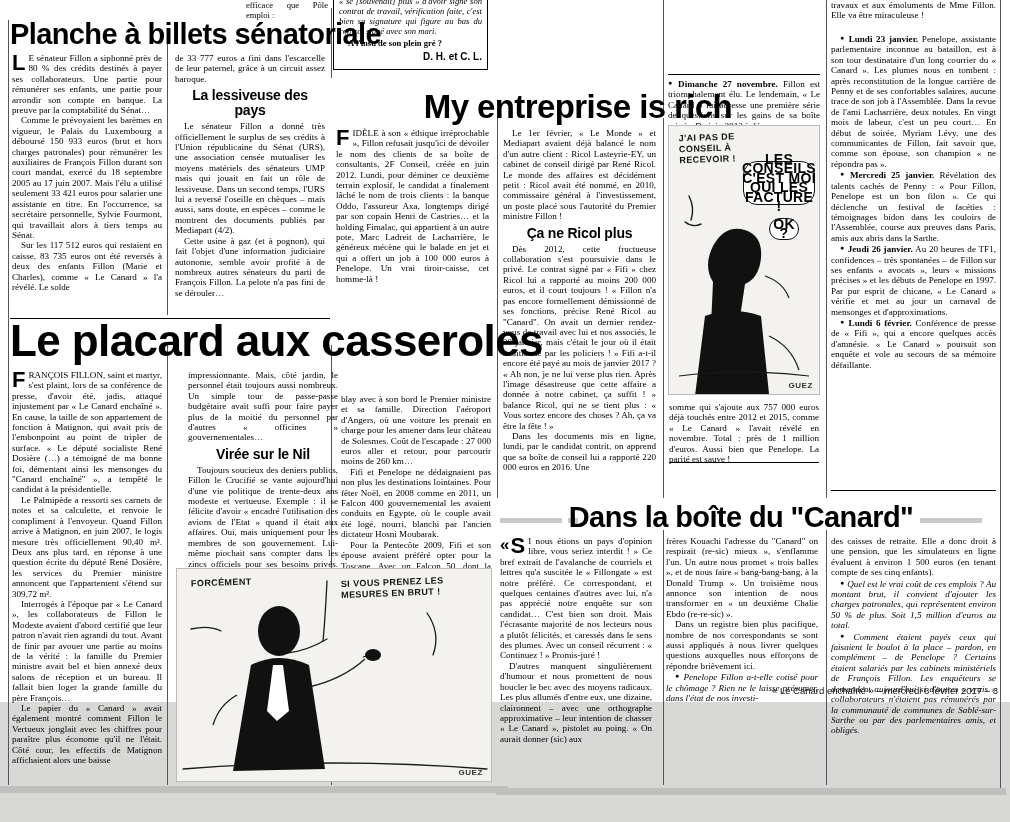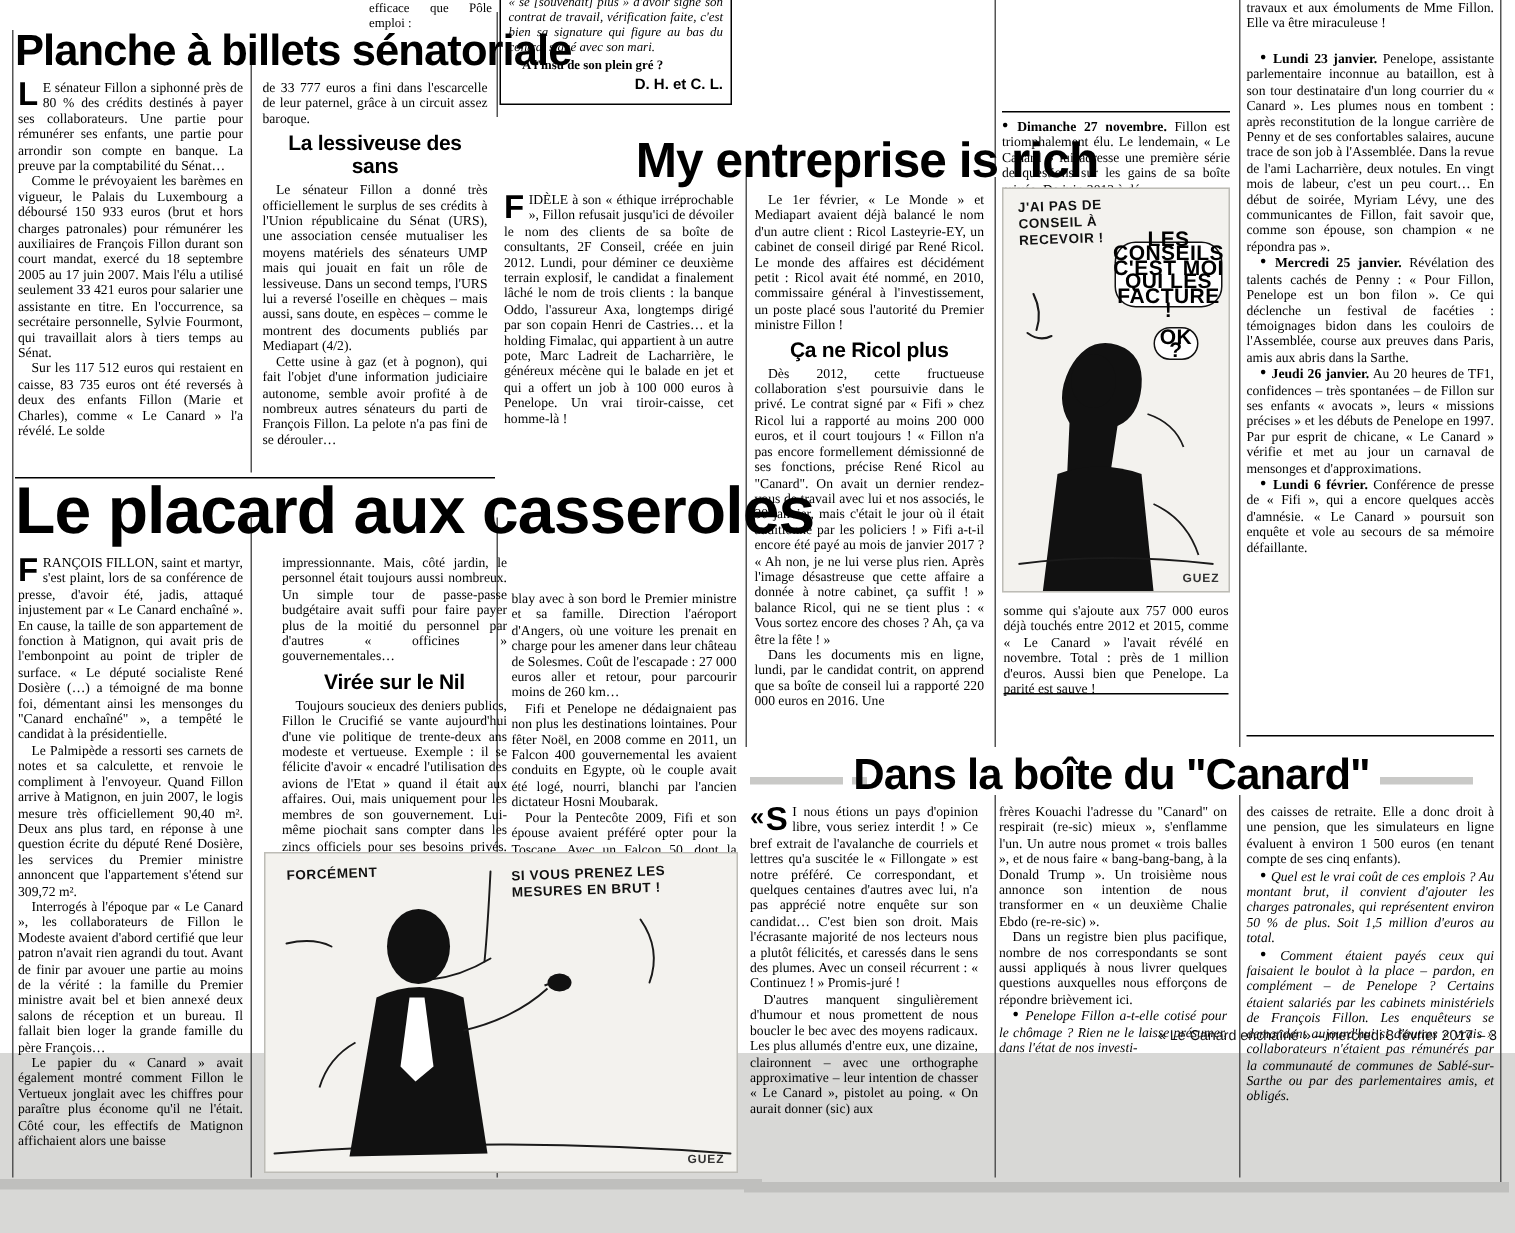--- a/index.html
+++ b/index.html
@@ -196,21 +196,21 @@
   <div class="banner" style="position:absolute;left:10px;top:18px;width:320px;font-size:29px;line-height:32px;">Planche à billets sénatoriale</div>
 
   <div class="col" style="position:absolute;left:12px;top:53px;width:150px;">
     <p><span class="dropcap">L</span><span>E sénateur Fillon a siphonné près de 80 % des crédits destinés à payer ses collaborateurs. Une partie pour rémunérer ses enfants, une partie pour arrondir son compte en banque. La preuve par la comptabilité du Sénat…</span></p>
     <p class="ind">Comme le prévoyaient les barèmes en vigueur, le Palais du Luxembourg a déboursé 150 933 euros (brut et hors charges patronales) pour rémunérer les auxiliaires de François Fillon durant son court mandat, exercé du 18 septembre 2005 au 17 juin 2007. Mais l'élu a utilisé seulement 33 421 euros pour salarier une assistante en titre. En l'occurrence, sa secrétaire personnelle, Sylvie Fourmont, qui travaillait alors à tiers temps au Sénat.</p>
     <p class="ind">Sur les 117 512 euros qui restaient en caisse, 83 735 euros ont été reversés à deux des enfants Fillon (Marie et Charles), comme « Le Canard » l'a révélé. Le solde</p>
   </div>
 
   <div class="col" style="position:absolute;left:175px;top:53px;width:150px;">
     <p>de 33 777 euros a fini dans l'escarcelle de leur paternel, grâce à un circuit assez baroque.</p>
-    <div class="subhead">La lessiveuse des sans</div>
+    <div class="subhead">La lessiveuse des pays</div>
     <p class="ind">Le sénateur Fillon a donné très officiellement le surplus de ses crédits à l'Union républicaine du Sénat (URS), une association censée mutualiser les moyens matériels des sénateurs UMP mais qui jouait en fait un rôle de lessiveuse. Dans un second temps, l'URS lui a reversé l'oseille en chèques – mais aussi, sans doute, en espèces – comme le montrent des documents publiés par Mediapart (4/2).</p>
     <p class="ind">Cette usine à gaz (et à pognon), qui fait l'objet d'une information judiciaire autonome, semble avoir profité à de nombreux autres sénateurs du parti de François Fillon. La pelote n'a pas fini de se dérouler…</p>
   </div>
 
   <hr class="rule" style="position:absolute;left:10px;top:318px;width:320px;">
 
   <div class="banner" style="position:absolute;left:338px;top:88px;width:480px;font-size:33px;line-height:38px;">My entreprise is rich</div>
 
   <div class="col" style="position:absolute;left:336px;top:128px;width:153px;">
     <p><span class="dropcap">F</span><span>IDÈLE à son « éthique irréprochable », Fillon refusait jusqu'ici de dévoiler le nom des clients de sa boîte de consultants, 2F Conseil, créée en juin 2012. Lundi, pour déminer ce deuxième terrain explosif, le candidat a finalement lâché le nom de trois clients : la banque Oddo, l'assureur Axa, longtemps dirigé par son copain Henri de Castries… et la holding Fimalac, qui appartient à un autre pote, Marc Ladreit de Lacharrière, le généreux mécène qui le balade en jet et qui a offert un job à 100 000 euros à Penelope. Un vrai tiroir-caisse, cet homme-là !</span></p>

